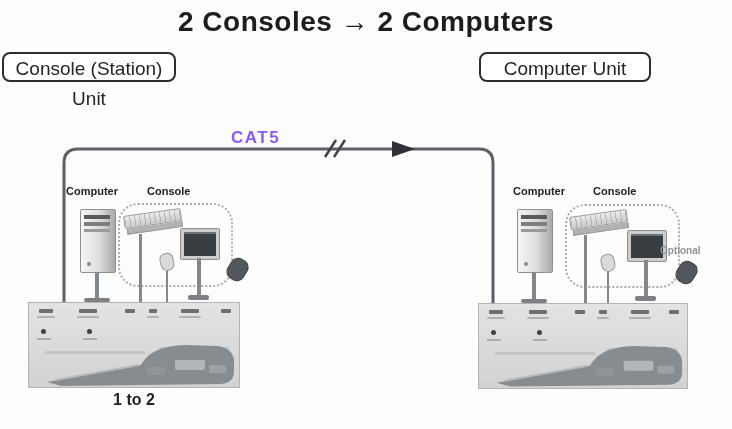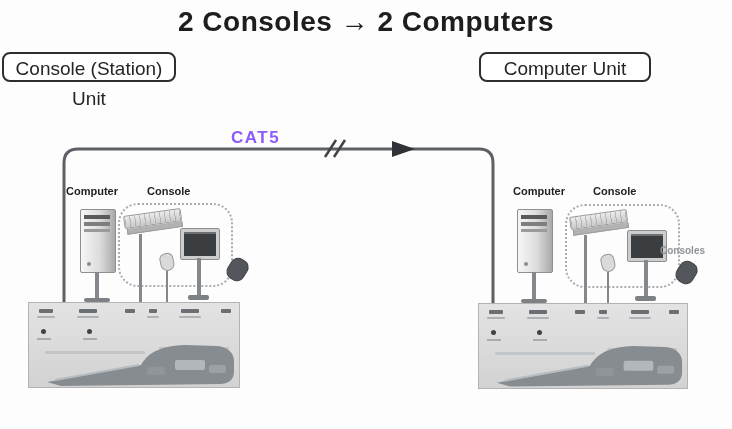--- a/index.html
+++ b/index.html
@@ -164,20 +164,21 @@
     <div class="ftext" style="left:16px;  top:48px; width:100px;"></div>
     <div class="ftext" style="left:130px; top:44px; width:70px;"></div>
     <svg width="212" height="86" viewBox="0 0 212 86" style="position:absolute;left:0;top:0;">
       <path d="M 18 79 L 112 62 C 120 48 134 43 156 42 L 188 43 C 199 44 205 50 205 58 L 205 69 C 205 77 199 81 191 81 L 32 83 Z" fill="#878c90"></path>
       <line x1="26" y1="77" x2="110" y2="62" stroke="#b6bbbf" stroke-width="2"></line>
       <rect x="146" y="57" width="30" height="10" rx="2" fill="#b2b7bb"></rect>
       <rect x="180" y="62" width="17" height="8" rx="2" fill="#9ba1a5"></rect>
       <rect x="118" y="64" width="18" height="8" rx="2" fill="#90959a"></rect>
     </svg>
   </div>
+  <div class="caption" style="left:28px; top:391px;">1 to 2</div>
 
   <div class="dev-label" style="left:513px; top:185px;">Computer</div>
   <div class="dev-label" style="left:593px; top:185px;">Console</div>
 
   <div class="tower" style="left:517px; top:209px;">
     <div class="slot1"></div>
     <div class="slot2"></div>
     <div class="slot3"></div>
     <div class="dot"></div>
   </div>
@@ -194,21 +195,21 @@
 
   <div class="mouse-light" style="left:601px; top:254px;"></div>
   <div class="pole" style="left:607px; top:272px; width:2px; height:31px;"></div>
 
   <div class="monitor" style="left:627px; top:230px; width:38px; height:30px;">
     <div class="screen"></div>
   </div>
   <div class="pole" style="left:644px; top:260px; width:4px; height:37px;"></div>
   <div class="baseb" style="left:635px; top:296px; width:21px; height:5px;"></div>
 
-  <div class="optional-label" style="left:660px; top:245px;">Consoles</div>
+  <div class="optional-label" style="left:660px; top:245px;">Optional</div>
   <div class="mouse-dark" style="left:677px; top:261px;"></div>
 
   <div class="panel" style="left:478px; top:303px; width:210px;">
     <div class="port" style="left:10px;  width:14px;"></div>
     <div class="port" style="left:50px;  width:18px;"></div>
     <div class="port" style="left:96px;  width:10px;"></div>
     <div class="port" style="left:120px; width:8px;"></div>
     <div class="port" style="left:152px; width:18px;"></div>
     <div class="port" style="left:190px; width:10px;"></div>
     <div class="portt" style="left:8px;   width:18px;"></div>

